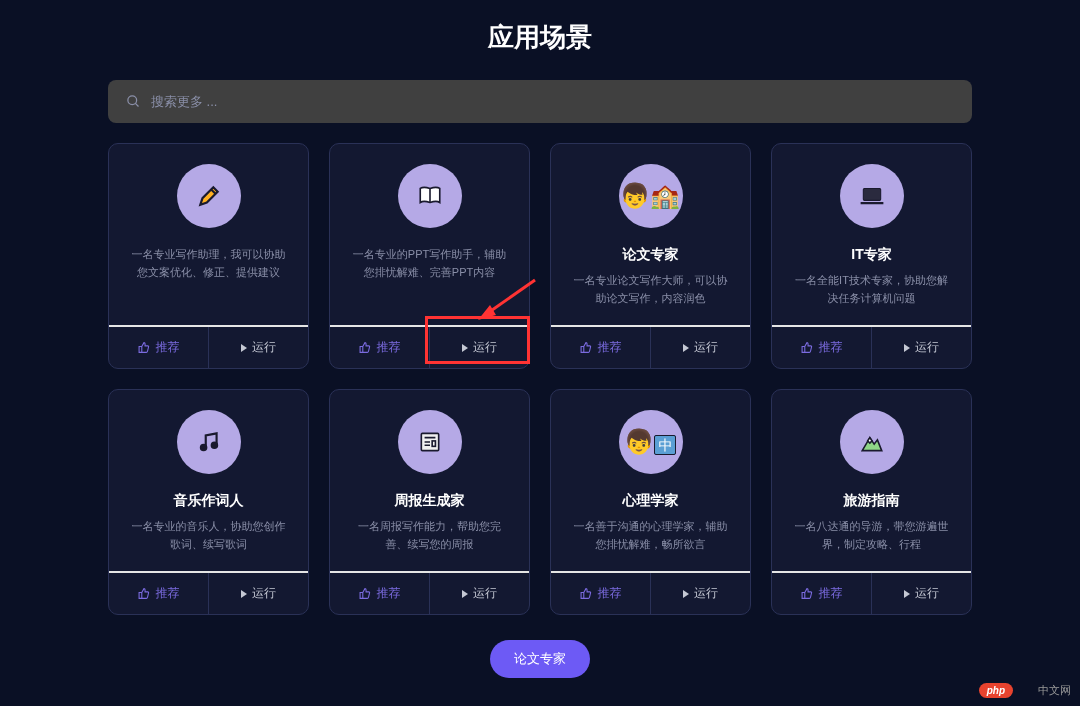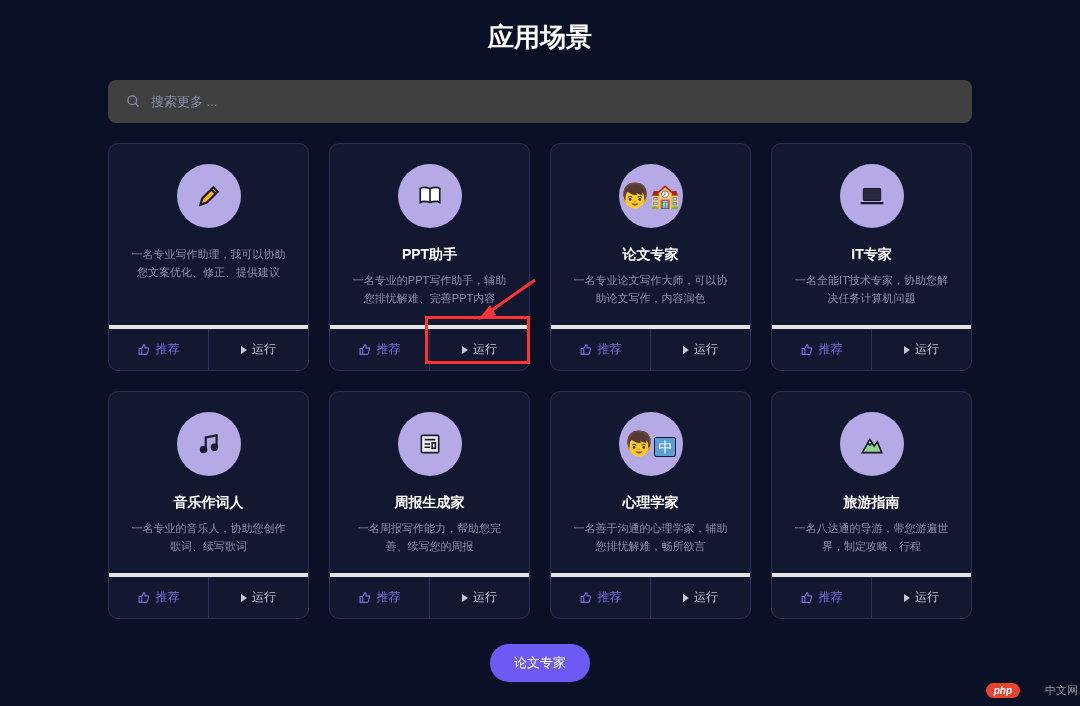--- a/index.html
+++ b/index.html
@@ -89,21 +89,21 @@
       color: #fff;
     }
     .card-desc {
       font-size: 11px;
       color: #8a8fa8;
       line-height: 1.6;
       padding: 0 4px;
     }
     .card-footer {
       display: flex;
-      border-top: 4px solid #e5e5e5;
+      border-top: 2px solid #e5e5e5;
     }
     .card-btn {
       flex: 1;
       padding: 12px 0;
       text-align: center;
       font-size: 12px;
       cursor: pointer;
       display: flex;
       align-items: center;
       justify-content: center;
@@ -145,21 +145,21 @@
       pointer-events: none;
       z-index: 10;
     }
     .highlight-arrow {
       position: absolute;
       pointer-events: none;
       z-index: 10;
     }
     .watermark {
       position: absolute;
-      right: 2px;
+      right: 9px;
       bottom: 8px;
       display: flex;
       align-items: center;
       gap: 5px;
     }
     .watermark-badge {
       background: #e8432e;
       color: #fff;
       font-size: 10px;
       font-weight: bold;
@@ -222,21 +222,20 @@
     </div>
 
     <div class="card">
       <div class="card-body">
         <div class="icon-circle">
           <svg class="icon-svg" viewBox="0 0 24 24" fill="#fff" stroke="#1a1a2e" stroke-width="1.5">
               <path d="M3 5 C3 5 6 3 12 5 C18 3 21 5 21 5 V18 C21 18 18 16 12 18 C6 16 3 18 3 18 Z"></path>
               <line x1="12" y1="5" x2="12" y2="18"></line>
             </svg>
         </div>
-        <div class="card-title">PPT助手</div>
         <div class="card-desc">一名专业的PPT写作助手，辅助您排忧解难、完善PPT内容</div>
       </div>
       <div class="card-footer">
         <div class="card-btn recommend">
           <svg class="thumb-icon" viewBox="0 0 24 24" fill="none" stroke="currentColor" stroke-width="2">
               <path d="M7 10v11M7 10l4-7c1 0 2 1 2 2v4h5c1 0 2 1 1.5 2l-2 8c-.3 1-1 2-2 2H7M2 10h5v11H2z"></path>
             </svg>
           <span>推荐</span>
         </div>
         <div class="card-btn run">

